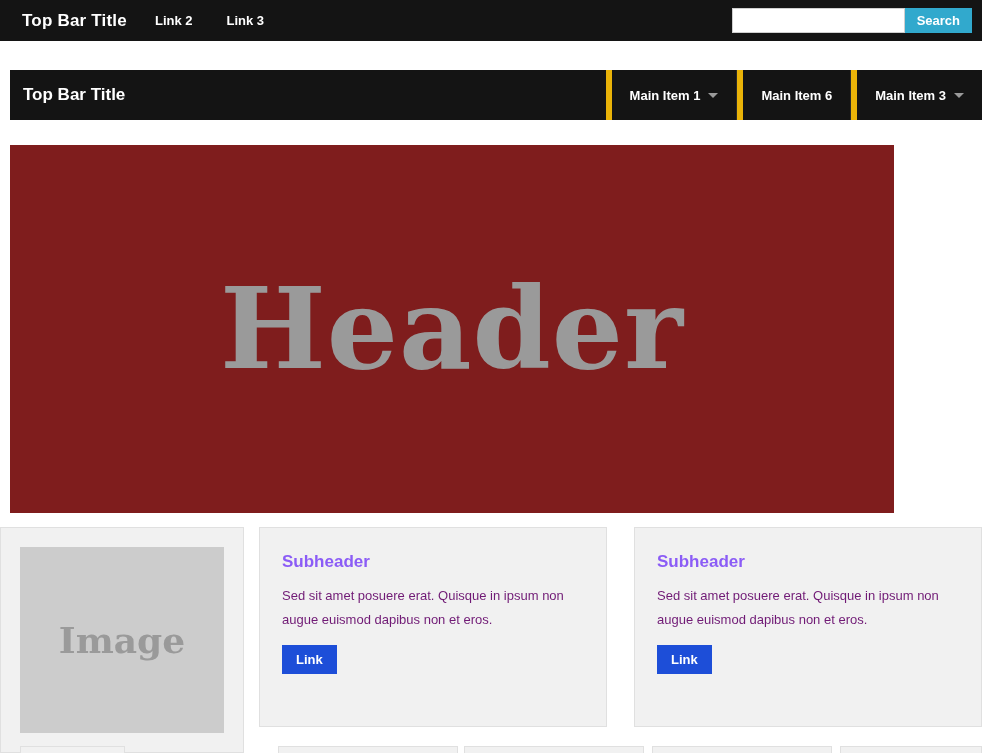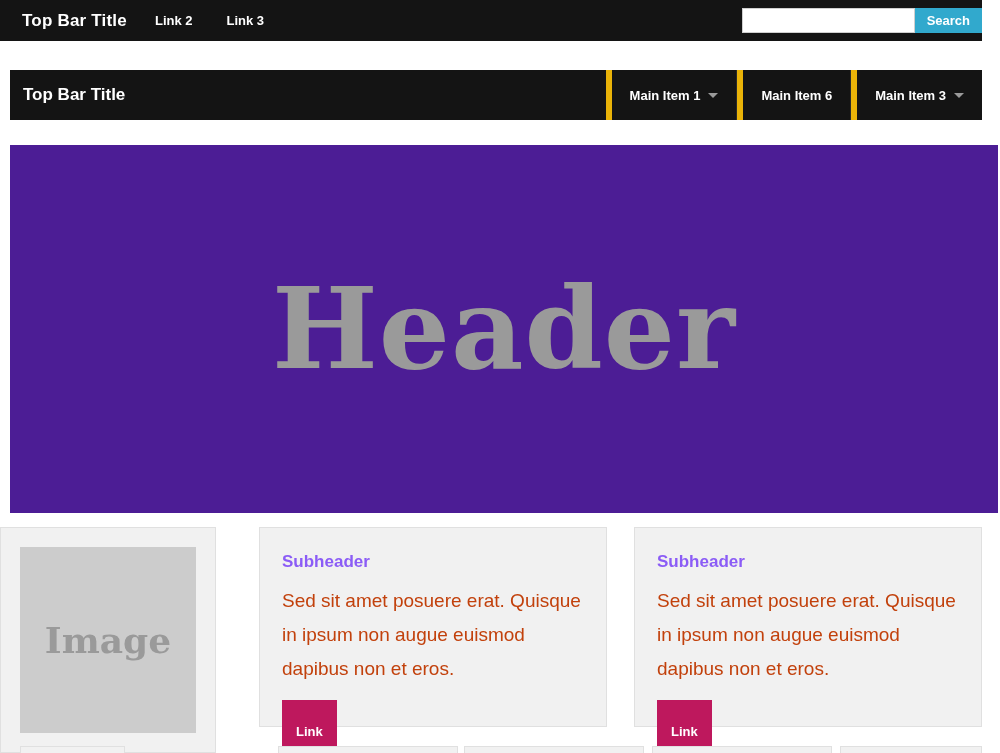--- a/index.html
+++ b/index.html
@@ -46,21 +46,21 @@
     font-weight: bold;
     margin-right: 34px;
     white-space: nowrap;
     cursor: pointer;
   }
   .topbar-search {
     margin-left: auto;
     display: flex;
     align-items: stretch;
     height: 25px;
-    margin-right: 0;
+    margin-right: 10px;
     padding-right: 0;
   }
   .search-input {
     width: 173px;
     height: 25px;
     border: 1px solid #cfcfcf;
     background: #ffffff;
     box-sizing: border-box;
     font-family: "Liberation Sans", sans-serif;
     font-size: 13px;
@@ -131,23 +131,23 @@
     border-right: 5px solid transparent;
     border-top: 5px solid #9a9a9a;
     display: inline-block;
   }
 
   
   .header-banner {
     position: absolute;
     left: 10px;
     top: 145px;
-    width: 988px;
+    width: 884px;
     height: 368px;
-    background: #4c1d95;
+    background: #7f1d1d;
     display: flex;
     align-items: center;
     justify-content: center;
   }
   .header-banner-text {
     font-family: "DejaVu Serif", serif;
     font-weight: bold;
     font-size: 112px;
     color: #9a9a9a;
     line-height: 1;
@@ -165,21 +165,21 @@
   }
   .well {
     position: absolute;
     background: #f1f1f1;
     border: 1px solid #e0e0e0;
     box-sizing: border-box;
   }
   .well-image {
     left: 0px;
     top: 0px;
-    width: 216px;
+    width: 244px;
     height: 226px;
     padding: 19px;
   }
   .image-placeholder {
     width: 100%;
     height: 100%;
     background: #cccccc;
     display: flex;
     align-items: center;
     justify-content: center;
@@ -199,32 +199,32 @@
   .card-1 { left: 259px; top: 0px; }
   .card-2 { left: 634px; top: 0px; }
   .card-title {
     font-size: 17px;
     font-weight: bold;
     color: #8b5cf6;
     margin: 6px 0 12px 0;
     line-height: 1.2;
   }
   .card-text {
-    font-size: 19px;
-    color: #c2410c;
+    font-size: 13px;
+    color: #701a75;
     line-height: 1.78;
     margin: 0 0 14px 0;
   }
   .btn-link {
     display: inline-block;
-    background: #be185d;
-    color: #ffffff;
-    font-size: 13px;
-    font-weight: bold;
-    padding: 24px 14px;
+    background: #1d4ed8;
+    color: #ffffff;
+    font-size: 13px;
+    font-weight: bold;
+    padding: 7px 14px;
     border: none;
     cursor: pointer;
     font-family: "Liberation Sans", sans-serif;
     border-radius: 0;
   }
 
   
   .next-row {
     position: absolute;
     left: 0;

